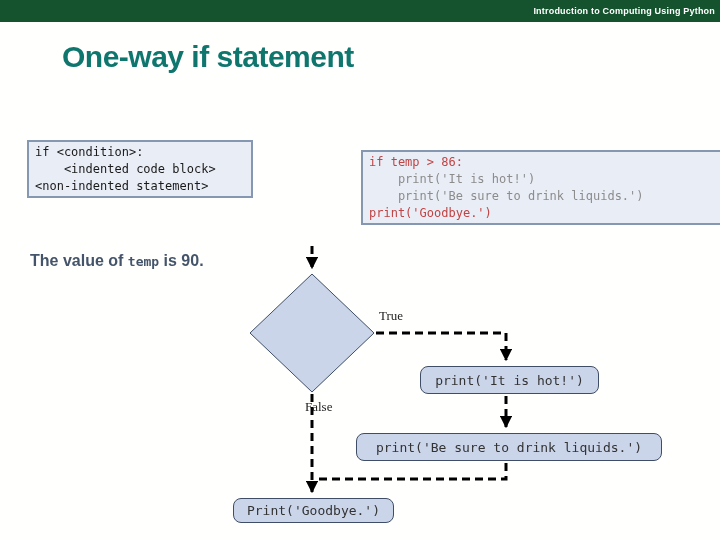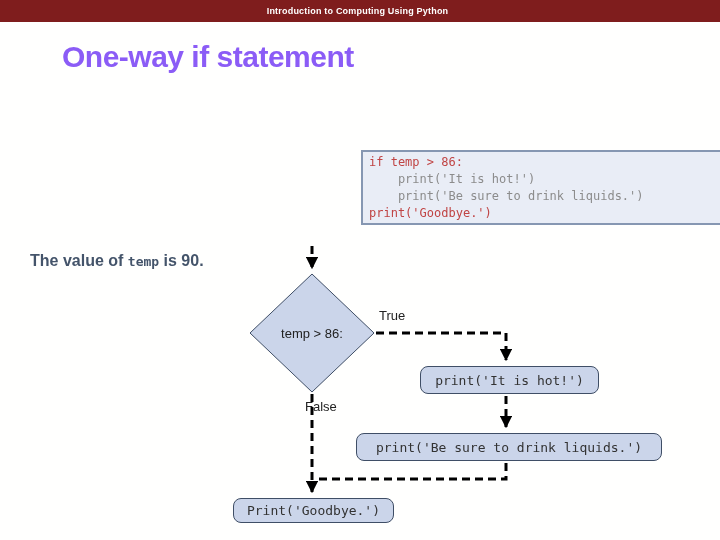--- a/index.html
+++ b/index.html
@@ -3,30 +3,30 @@
 <meta charset="utf-8">
 <style>
   html,body{margin:0;padding:0;background:#fff;}
   .slide{
     position:relative;width:720px;height:540px;overflow:hidden;
     background:#fffffe;font-family:"Liberation Sans",sans-serif;
   }
   
   .topbar{
     position:absolute;left:0;top:0;width:720px;height:22px;
-    background:#7f1d1d;display:flex;align-items:center;justify-content:center;
+    background:#14532d;display:flex;align-items:center;justify-content:flex-end;
   }
   .topbar span{
     color:#ffffff;font-size:9px;font-weight:bold;padding-right:5px;
     letter-spacing:0.2px;
   }
   
   .title{
     position:absolute;left:62px;top:40px;margin:0;
-    font-size:30px;font-weight:bold;color:#8b5cf6;letter-spacing:-0.5px;
+    font-size:30px;font-weight:bold;color:#0f766e;letter-spacing:-0.5px;
   }
   
   .codebox{
     position:absolute;background:#E9EDF6;border:2px solid #8697B2;
     font-family:"DejaVu Sans Mono","Liberation Mono",monospace;
     font-size:12px;line-height:17px;padding:2px 6px;box-sizing:border-box;
     color:#1a1a1a;
   }
   .codeline{white-space:pre;}
   .codebox.syntax{left:27px;top:140px;width:226px;height:58px;}
@@ -38,21 +38,21 @@
     position:absolute;left:30px;top:252px;color:#44546A;
     font-size:16px;font-weight:bold;
   }
   .caption .mono{
     font-family:"DejaVu Sans Mono","Liberation Mono",monospace;
     font-size:13px;font-weight:bold;
   }
   
   .flow-svg{position:absolute;left:0;top:0;width:720px;height:540px;}
   .flow-label{
-    position:absolute;font-family:Liberation Sans, sans-serif;
+    position:absolute;font-family:Liberation Serif, serif;
     font-size:13px;color:#222222;white-space:pre;
   }
   .diamond-label{left:252px;top:326px;width:120px;text-align:center;}
   .true-label{left:379px;top:308px;}
   .false-label{left:260px;top:399px;margin-left:45px;}
   .flow-box{
     position:absolute;background:#CBD5EA;border:1.5px solid #3F4E66;
     border-radius:8px;box-sizing:border-box;
     display:flex;align-items:center;justify-content:center;
     font-family:"DejaVu Sans Mono","Liberation Mono",monospace;
@@ -66,20 +66,25 @@
 <body>
 
 <div class="slide">
 
   <div class="topbar">
     <span>Introduction to Computing Using Python</span>
   </div>
 
   <h1 class="title">One-way if statement</h1>
 
+  <div class="codebox syntax">
+    <div class="codeline">if &lt;condition&gt;:</div>
+    <div class="codeline">    &lt;indented code block&gt;</div>
+    <div class="codeline">&lt;non-indented statement&gt;</div>
+  </div>
 
   <div class="codebox example">
     <div class="codeline red">if temp &gt; 86:</div>
     <div class="codeline gray">    print('It is hot!')</div>
     <div class="codeline gray">    print('Be sure to drink liquids.')</div>
     <div class="codeline red">print('Goodbye.')</div>
   </div>
 
   <div class="caption">
     <span>The value of</span>
@@ -100,21 +105,20 @@
 
     <path d="M376,333 L506,333 L506,360" fill="none" stroke="#000000" stroke-width="3" stroke-dasharray="8 5" marker-end="url(#arrow)"></path>
 
     <path d="M506,396 L506,427" fill="none" stroke="#000000" stroke-width="3" stroke-dasharray="8 5" marker-end="url(#arrow)"></path>
 
     <path d="M312,394 L312,492" fill="none" stroke="#000000" stroke-width="3" stroke-dasharray="8 5" marker-end="url(#arrow)"></path>
 
     <path d="M506,463 L506,479 L316,479" fill="none" stroke="#000000" stroke-width="3" stroke-dasharray="8 5"></path>
   </svg>
 
-  <div class="flow-label diamond-label">temp &gt; 86:</div>
   <div class="flow-label true-label">True</div>
   <div class="flow-label false-label">False</div>
 
   <div class="flow-box box-hot">print('It is hot!')</div>
   <div class="flow-box box-liquids">print('Be sure to drink liquids.')</div>
   <div class="flow-box box-goodbye">Print('Goodbye.')</div>
 
 </div>
 
 </body></html>

